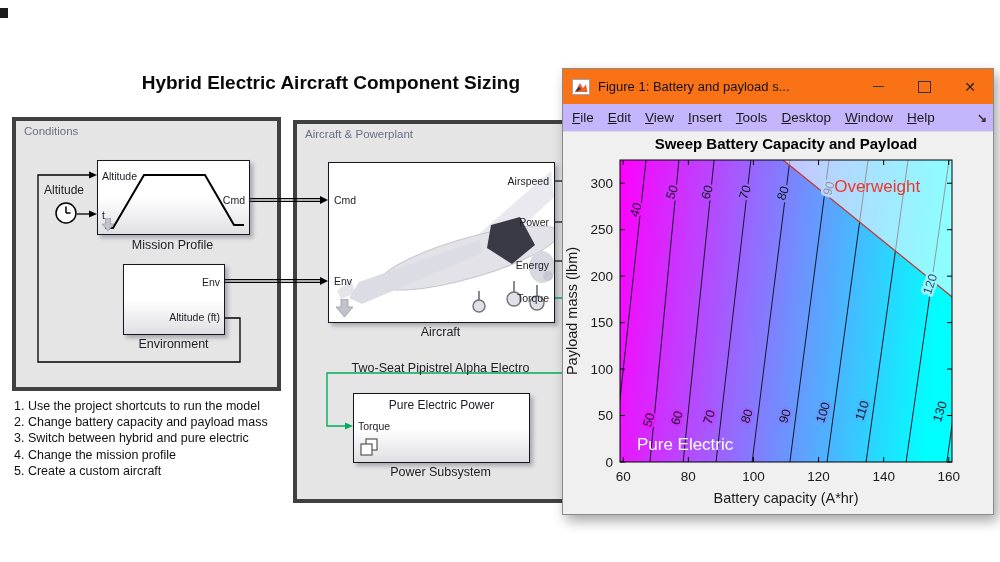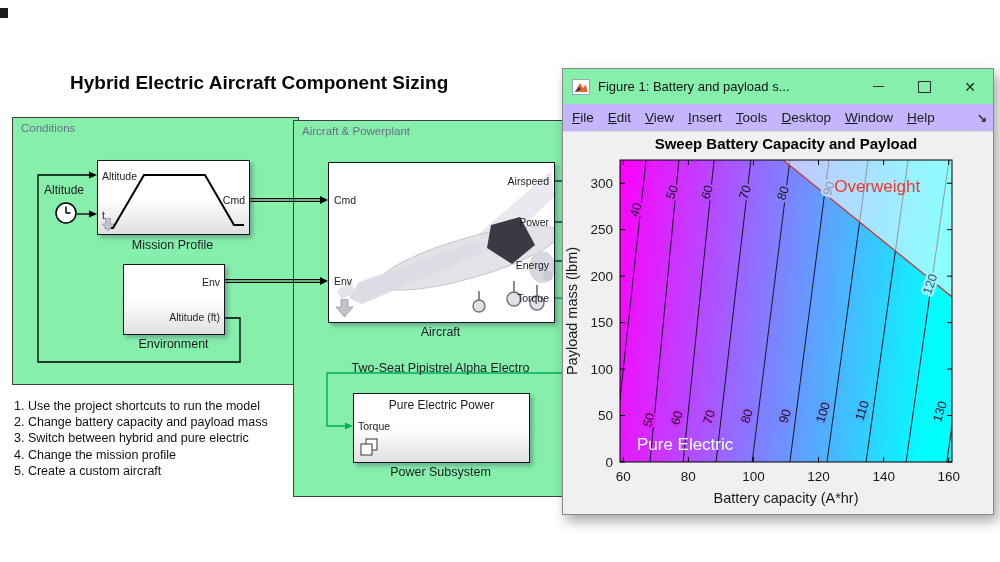--- a/index.html
+++ b/index.html
@@ -1,35 +1,35 @@
 <!DOCTYPE html>
 <html><head>
 <meta charset="utf-8">
 <style>
   html,body{margin:0;padding:0;}
   body{width:1000px;height:562px;position:relative;background:#ffffff;
        font-family:"Liberation Sans",sans-serif;overflow:hidden;}
   .abs{position:absolute;}
   
-  #main-title{left:70px;top:72px;width:450px;text-align:left;
+  #main-title{left:70px;top:72px;width:450px;text-align:right;
     font-size:19px;font-weight:bold;color:#0a0a0a;}
-  .panel{position:absolute;background:#86efac;border:1px solid #404040;padding-left:24px;}
+  .panel{position:absolute;background:#e5e5e5;border:4px solid #404040;}
   .panel-label{position:absolute;left:8px;top:4px;font-size:11.5px;color:#697086;}
   .block{position:absolute;background:linear-gradient(#ffffff 50%,#e0e0e4);
     border:1px solid #16161e;box-shadow:3px 3px 4px rgba(60,60,90,.35);}
   .port{position:absolute;font-size:10.5px;color:#1c1c24;white-space:nowrap;}
   .blklabel{position:absolute;font-size:12.5px;color:#1c1c24;text-align:center;white-space:nowrap;}
   #diagram{left:0;top:0;pointer-events:none;}
   #instructions{left:14px;top:398px;font-size:12.5px;color:#111;line-height:16.2px;}
   #instructions a{color:#3a3ad0;text-decoration:underline;cursor:pointer;}
   #corner-artifact{left:0;top:8px;width:8px;height:10px;background:#1c1c1c;}
   
   #figure-window{left:562px;top:68px;width:430px;height:445px;background:#f0f0f0;
     border:1px solid #8a8a8a;box-shadow:4px 6px 12px rgba(0,0,0,.35);}
-  #fig-titlebar{position:absolute;left:0;top:0;width:100%;height:35px;background:#86efac;
+  #fig-titlebar{position:absolute;left:0;top:0;width:100%;height:35px;background:#f97316;
     display:flex;align-items:center;}
   #fig-title{font-size:13px;color:#141414;margin-left:8px;flex:1;white-space:nowrap;
     overflow:hidden;}
   .win-btn{width:46px;height:35px;display:flex;align-items:center;justify-content:center;
     cursor:pointer;color:#222;}
   #min-glyph{display:block;width:11px;border-top:1px solid #333;}
   #max-glyph{display:block;width:11px;height:10px;border:1px solid #333;}
   #close-glyph{font-size:14px;line-height:14px;color:#222;}
   #fig-menubar{position:absolute;left:0;top:35px;width:100%;height:28px;background:#c4b5fd;
     border-bottom:1px solid #dcdcdc;display:flex;align-items:center;box-sizing:border-box;}

